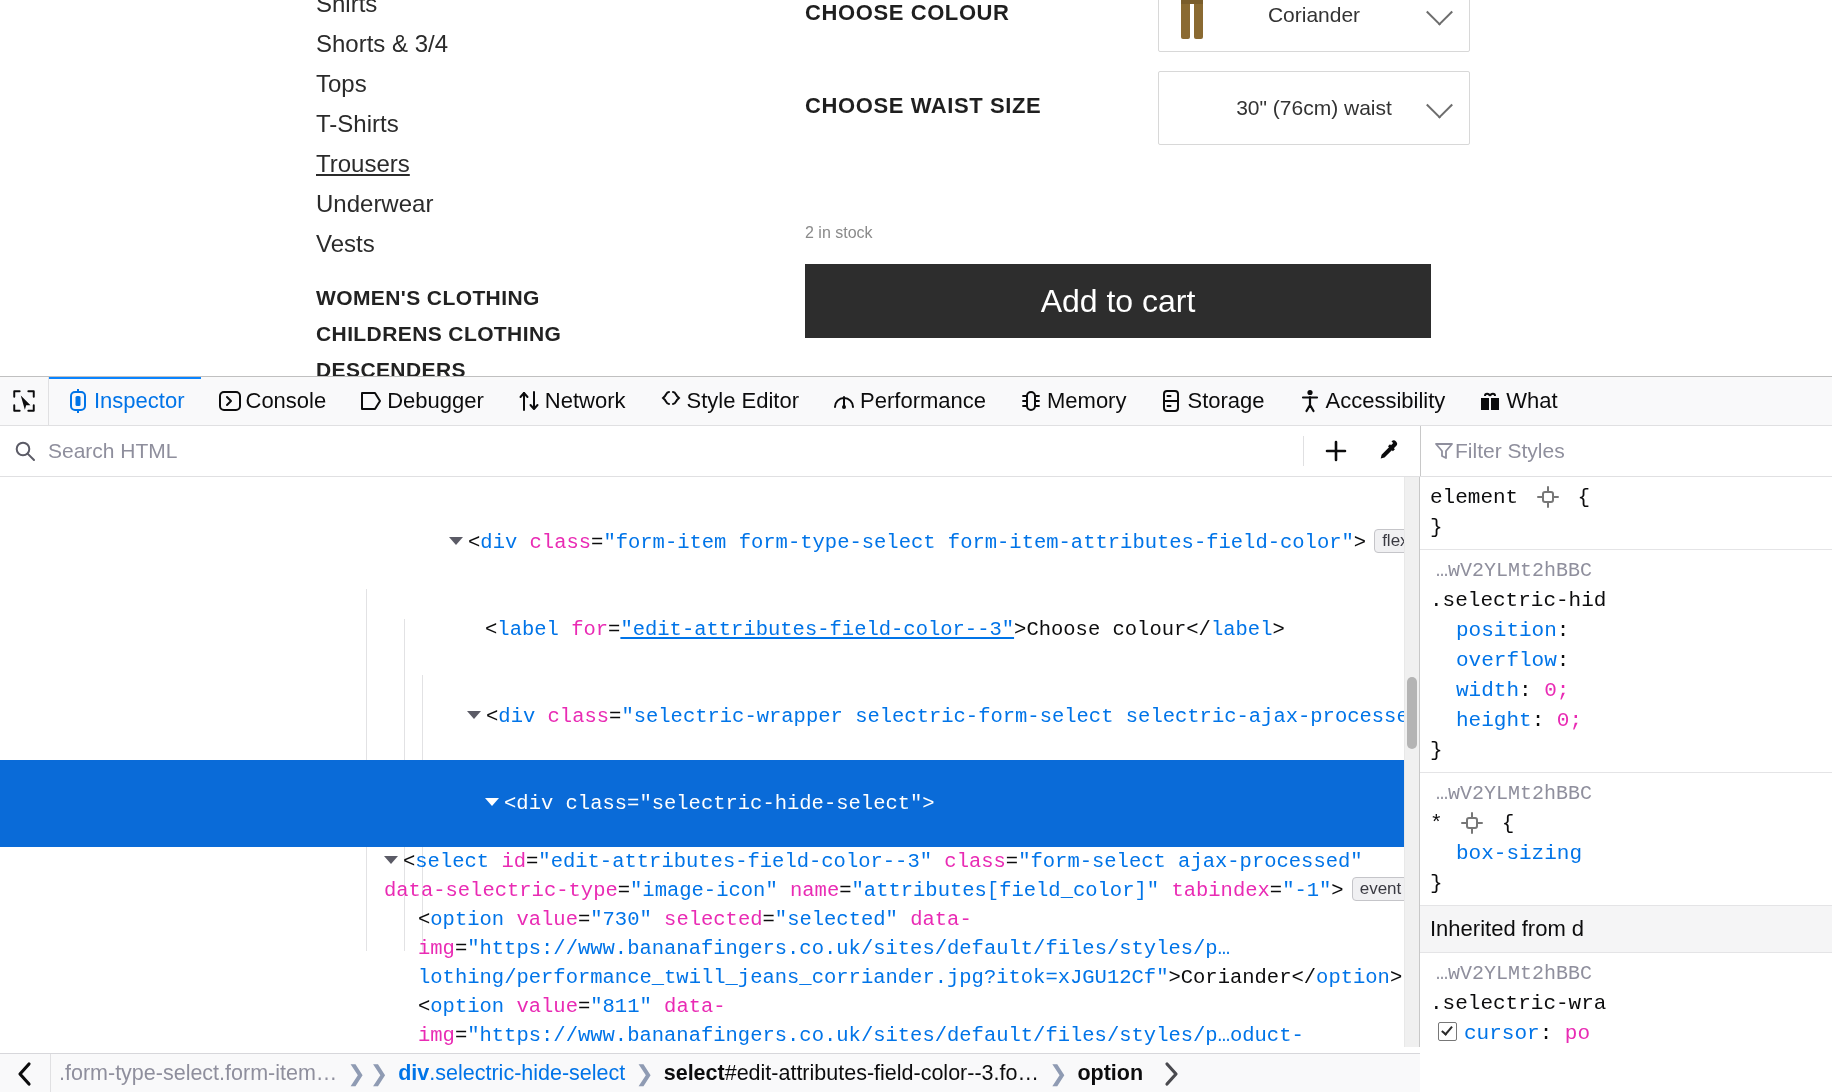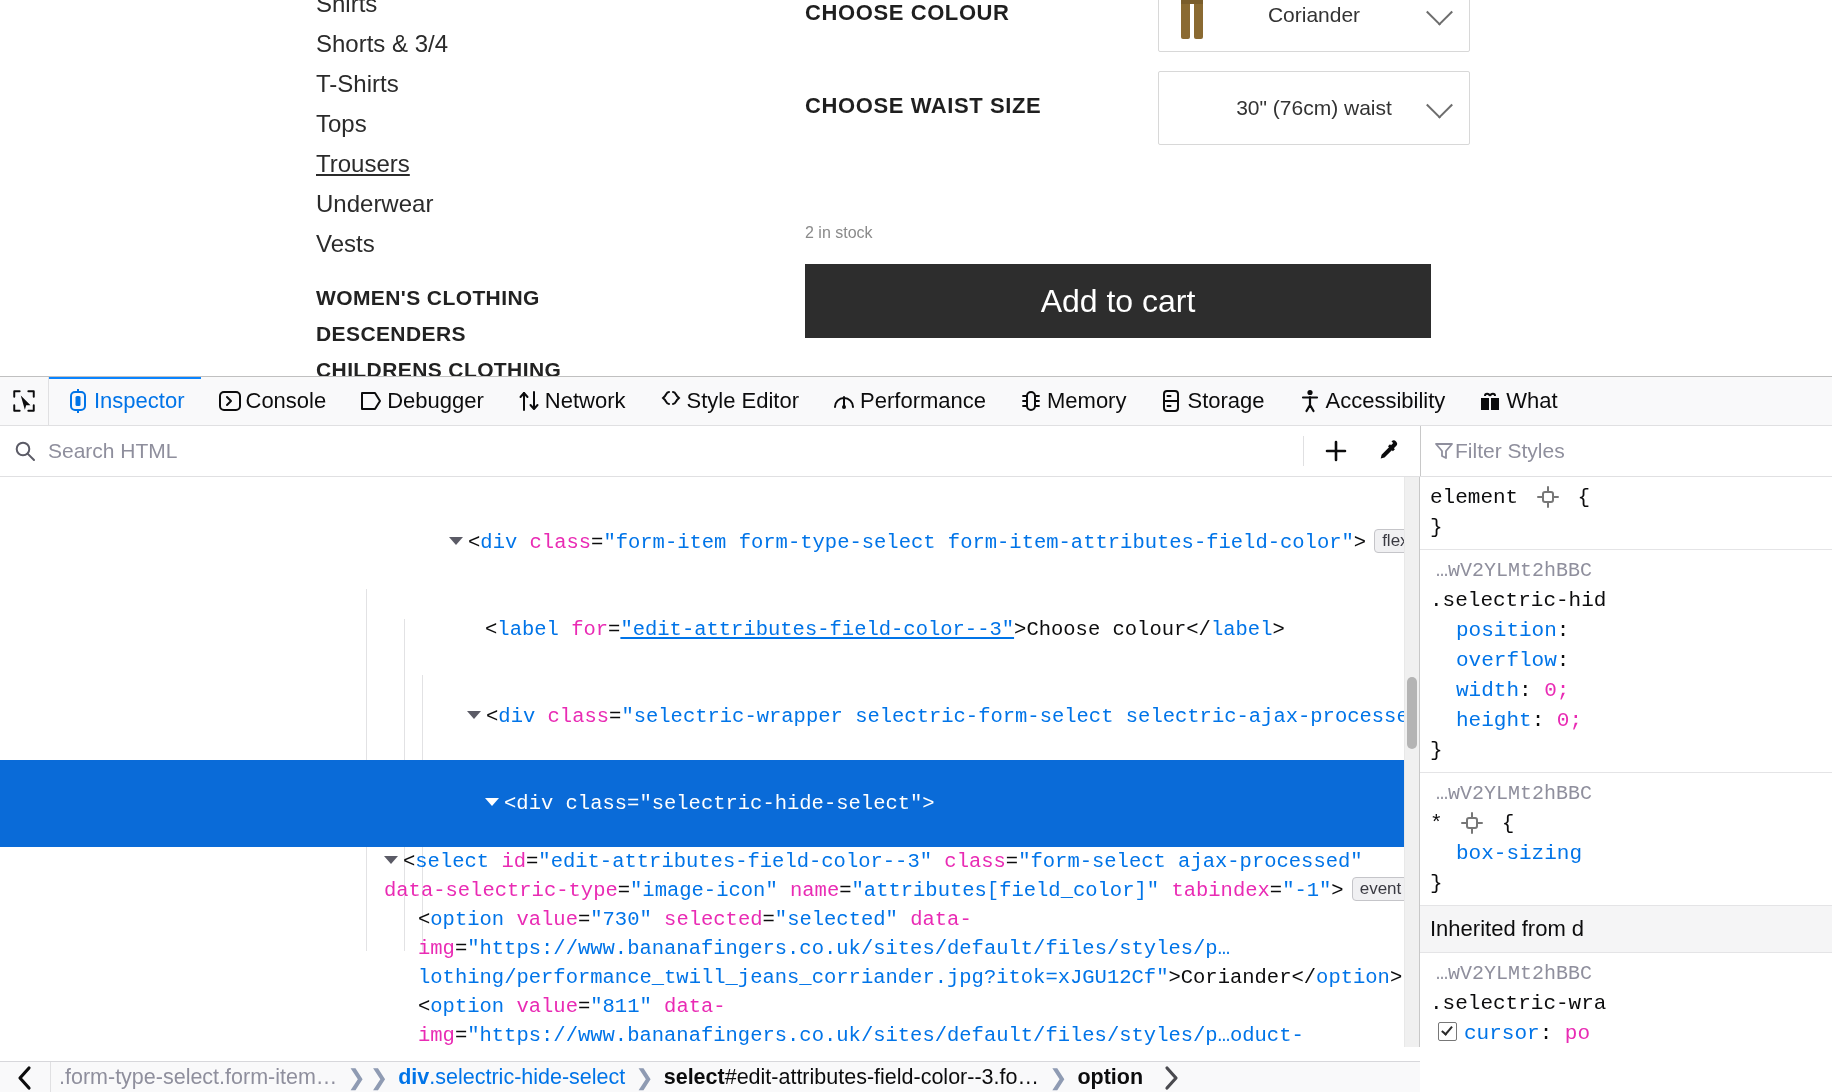--- a/index.html
+++ b/index.html
@@ -155,21 +155,21 @@
     background:#f5f5f6;border-bottom:1px solid #e4e4e6;padding:8px 16px 8px 10px;
     font-family:"Liberation Sans",sans-serif;font-size:22px;color:#0c0c0d;white-space:nowrap;
   }
   .cb{display:inline-block;width:17px;height:17px;border:1px solid #777;border-radius:2px;
       vertical-align:middle;position:relative;margin-right:7px;top:-2px;background:#fff;}
   .cb:after{content:"";position:absolute;left:5px;top:1px;width:4px;height:9px;
       border-right:2px solid #2b2b2b;border-bottom:2px solid #2b2b2b;transform:rotate(40deg);}
 
   
   .dt-crumbs{
-    position:absolute;left:0;bottom:0;width:1420px;height:32px;background:#f9f9fa;
+    position:absolute;left:0;bottom:0;width:1420px;height:40px;background:#f9f9fa;
     border-top:1px solid #d7d7db;display:flex;align-items:center;box-sizing:border-box;
   }
   .crumb-nav{width:50px;display:flex;align-items:center;justify-content:center;cursor:pointer;
              border-right:1px solid #e0e0e2;height:100%;flex:0 0 50px;}
   .crumb{
     font-family:"Liberation Sans",sans-serif;font-size:21.5px;white-space:nowrap;
     padding:0 8px;cursor:pointer;color:#8f8f9d;
   }
   .crumb .tagpart{color:#0c0c0d;font-weight:bold;}
   .crumb.blue{color:#0074e8;}
@@ -181,28 +181,28 @@
 </head>
 <body>
 
 <div class="page">
 
   <div class="webpage">
 
     <div class="catnav">
       <a class="cat-link">Shirts</a>
       <a class="cat-link">Shorts &amp; 3/4</a>
+      <a class="cat-link">Tops</a>
       <a class="cat-link">T-Shirts</a>
-      <a class="cat-link">Tops</a>
       <a class="cat-link active">Trousers</a>
       <a class="cat-link">Underwear</a>
       <a class="cat-link">Vests</a>
       <a class="cat-head">WOMEN'S CLOTHING</a>
+      <a class="cat-head tight">CHILDRENS CLOTHING</a>
       <a class="cat-head tight">DESCENDERS</a>
-      <a class="cat-head tight">CHILDRENS CLOTHING</a>
       <a class="cat-head tight">FOOTWEAR</a>
     </div>
 
     <div class="formcol">
 
       <div class="frow">
         <div class="flabel">CHOOSE COLOUR</div>
         <div class="fselect">
           <span class="swatch">
             <span class="leg l"></span>

